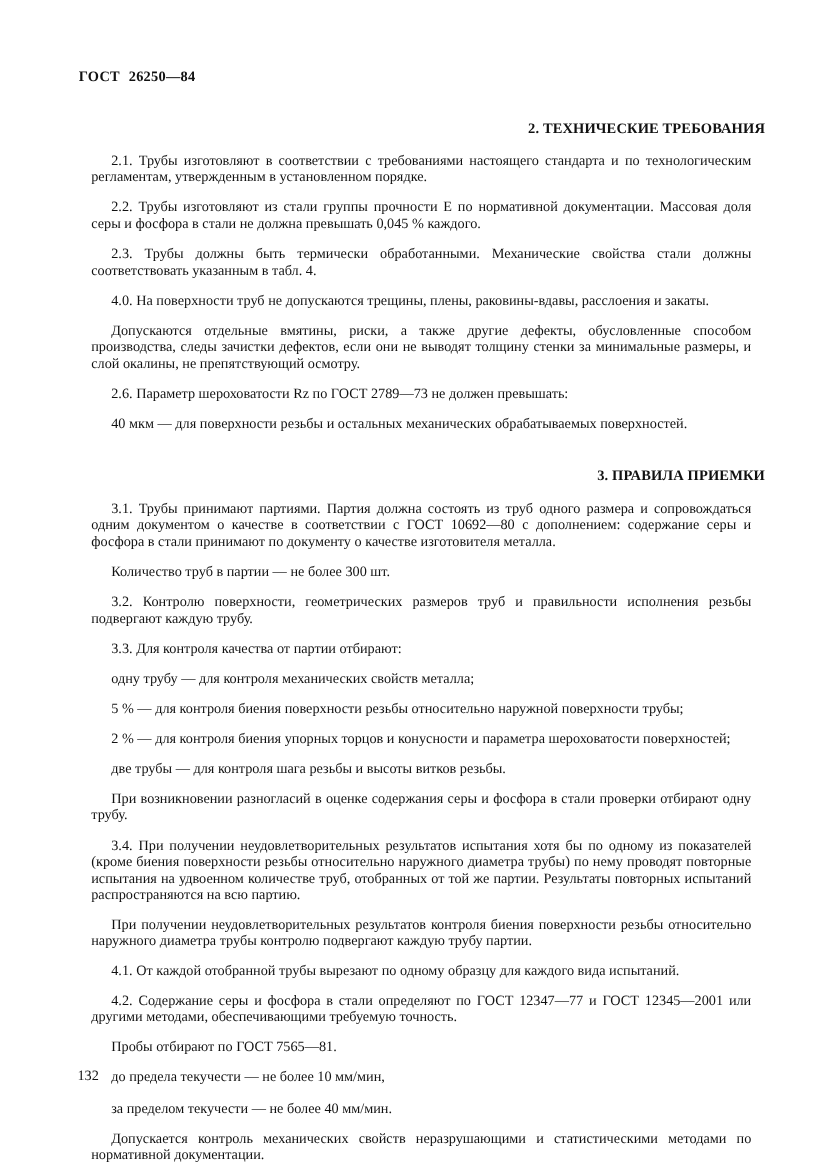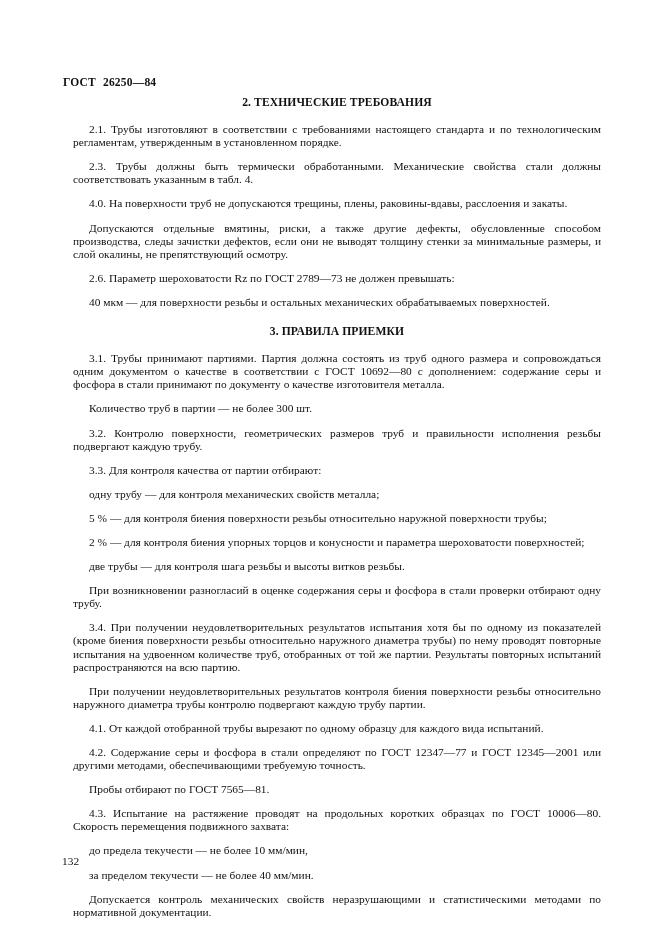--- a/index.html
+++ b/index.html
@@ -1,36 +1,37 @@
 <!DOCTYPE html>
 <html><head>
 <meta charset="utf-8">
 <style>
   html, body { margin: 0; padding: 0; background: #ffffff; }
   body { width: 661px; height: 936px; position: relative; overflow: hidden;
          font-family: "Liberation Serif", "DejaVu Serif", serif; color: #111; }
-  .page-header { position: absolute; left: 63px; top: 76px; font-weight: bold;
+  .page-header { position: absolute; left: 63px; top: 56px; font-weight: bold;
                  font-size: 11.5px; letter-spacing: 0.2px; word-spacing: 4px; }
   .content { position: absolute; left: 62px; top: 96px; width: 550px; font-size: 11.4px;
              line-height: 13.1px; text-align: justify; }
-  .section-title { text-align: center; font-weight: bold; font-size: 11.6px;
+  .section-title { text-align: right; font-weight: bold; font-size: 11.6px;
                    margin: 0 0 14px 0; letter-spacing: 0.1px; }
-  .section-title.next { margin-top: 16px; }
+  .section-title.next { margin-top: 28px; }
   p { margin: 11px; text-indent: 16px; }
   .page-number { position: absolute; left: 62px; top: 855px; font-size: 11.4px; }
 </style>
 </head>
 <body>
 
 <div class="page-header">ГОСТ 26250—84</div>
 
 <div class="content">
 
   <div class="section-title">2. ТЕХНИЧЕСКИЕ ТРЕБОВАНИЯ</div>
   <p>2.1. Трубы изготовляют в соответствии с требованиями настоящего стандарта и по технологическим регламентам, утвержденным в установленном порядке.</p>
+  <p>2.2. Трубы изготовляют из стали группы прочности Е по нормативной документации. Массовая доля серы и фосфора в стали не должна превышать 0,045 % каждого.</p>
   <p>2.3. Трубы должны быть термически обработанными. Механические свойства стали должны соответствовать указанным в табл. 4.</p>
   <p>4.0. На поверхности труб не допускаются трещины, плены, раковины-вдавы, расслоения и закаты.</p>
   <p>Допускаются отдельные вмятины, риски, а также другие дефекты, обусловленные способом производства, следы зачистки дефектов, если они не выводят толщину стенки за минимальные размеры, и слой окалины, не препятствующий осмотру.</p>
   <p>2.6. Параметр шероховатости Rz по ГОСТ 2789—73 не должен превышать:</p>
   <p>40 мкм — для поверхности резьбы и остальных механических обрабатываемых поверхностей.</p>
 
   <div class="section-title next">3. ПРАВИЛА ПРИЕМКИ</div>
   <p>3.1. Трубы принимают партиями. Партия должна состоять из труб одного размера и сопровождаться одним документом о качестве в соответствии с ГОСТ 10692—80 с дополнением: содержание серы и фосфора в стали принимают по документу о качестве изготовителя металла.</p>
   <p>Количество труб в партии — не более 300 шт.</p>
   <p>3.2. Контролю поверхности, геометрических размеров труб и правильности исполнения резьбы подвергают каждую трубу.</p>
@@ -39,19 +40,18 @@
   <p>5 % — для контроля биения поверхности резьбы относительно наружной поверхности трубы;</p>
   <p>2 % — для контроля биения упорных торцов и конусности и параметра шероховатости поверхностей;</p>
   <p>две трубы — для контроля шага резьбы и высоты витков резьбы.</p>
   <p>При возникновении разногласий в оценке содержания серы и фосфора в стали проверки отбирают одну трубу.</p>
   <p>3.4. При получении неудовлетворительных результатов испытания хотя бы по одному из показателей (кроме биения поверхности резьбы относительно наружного диаметра трубы) по нему проводят повторные испытания на удвоенном количестве труб, отобранных от той же партии. Результаты повторных испытаний распространяются на всю партию.</p>
   <p>При получении неудовлетворительных результатов контроля биения поверхности резьбы относительно наружного диаметра трубы контролю подвергают каждую трубу партии.</p>
 
   <p>4.1. От каждой отобранной трубы вырезают по одному образцу для каждого вида испытаний.</p>
   <p>4.2. Содержание серы и фосфора в стали определяют по ГОСТ 12347—77 и ГОСТ 12345—2001 или другими методами, обеспечивающими требуемую точность.</p>
   <p>Пробы отбирают по ГОСТ 7565—81.</p>
-  <p>4.3. Испытание на растяжение проводят на продольных коротких образцах по ГОСТ 10006—80. Скорость перемещения подвижного захвата:</p>
   <p>до предела текучести — не более 10 мм/мин,</p>
   <p>за пределом текучести — не более 40 мм/мин.</p>
   <p>Допускается контроль механических свойств неразрушающими и статистическими методами по нормативной документации.</p>
 </div>
 
 <div class="page-number">132</div>
 
 </body></html>

